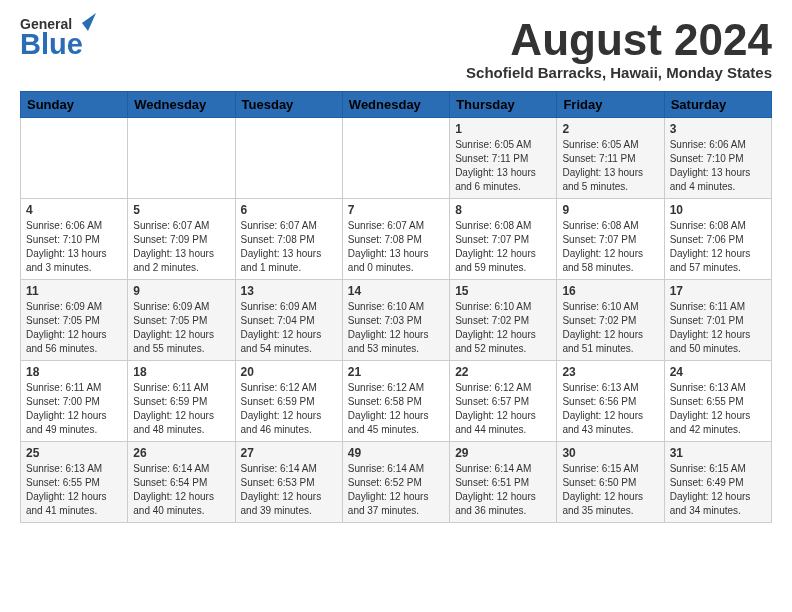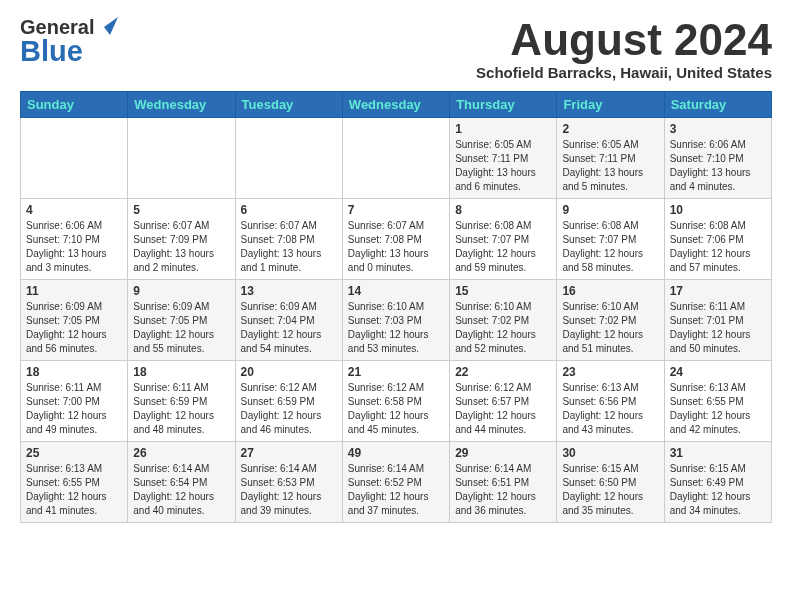--- a/index.html
+++ b/index.html
@@ -37,21 +37,21 @@
       font-weight: bold;
       color: #333;
     }
     .calendar {
       width: 100%;
       border-collapse: collapse;
       border: 1px solid #ccc;
     }
     .calendar th {
       background-color: #2a6db5;
-      color: #5eead4;
+      color: #000000;
       font-size: 13px;
       font-weight: bold;
       text-align: left;
       padding: 5px 6px;
       border: 1px solid #1a5fa8;
     }
     .calendar td {
       vertical-align: top;
       padding: 4px 5px;
       border: 1px solid #ccc;
@@ -81,30 +81,30 @@
     .empty-cell {
       background: #fff !important;
     }
   </style>
 </head>
 <body>
 
 <div class="header">
   <div class="logo">
     <div style="display:flex; align-items:center;">
-      <span class="logo-general" style="font-size:20px; font-weight:bold; color:#333;">General</span>
+      <span class="logo-general" style="font-size:14px; font-weight:bold; color:#333;">General</span>
       <svg width="22" height="18" viewBox="0 0 22 18" style="margin-left:2px; margin-top:-4px;">
         <polygon points="8,10 22,0 14,18" fill="#2a6db5"></polygon>
       </svg>
     </div>
     <span class="logo-blue" style="font-size:29px; font-weight:bold; color:#2a6db5; margin-top:-4px;">Blue</span>
   </div>
   <div class="title-block">
     <div class="month-title">August 2024</div>
-    <div class="location-title">Schofield Barracks, Hawaii, United States</div>
+    <div class="location-title">Schofield Barracks, Hawaii, Monday States</div>
   </div>
 </div>
 
 <table class="calendar">
   <thead>
     <tr>
     <th>Sunday</th>
         <th>Wednesday</th>
         <th>Tuesday</th>
         <th>Wednesday</th>

